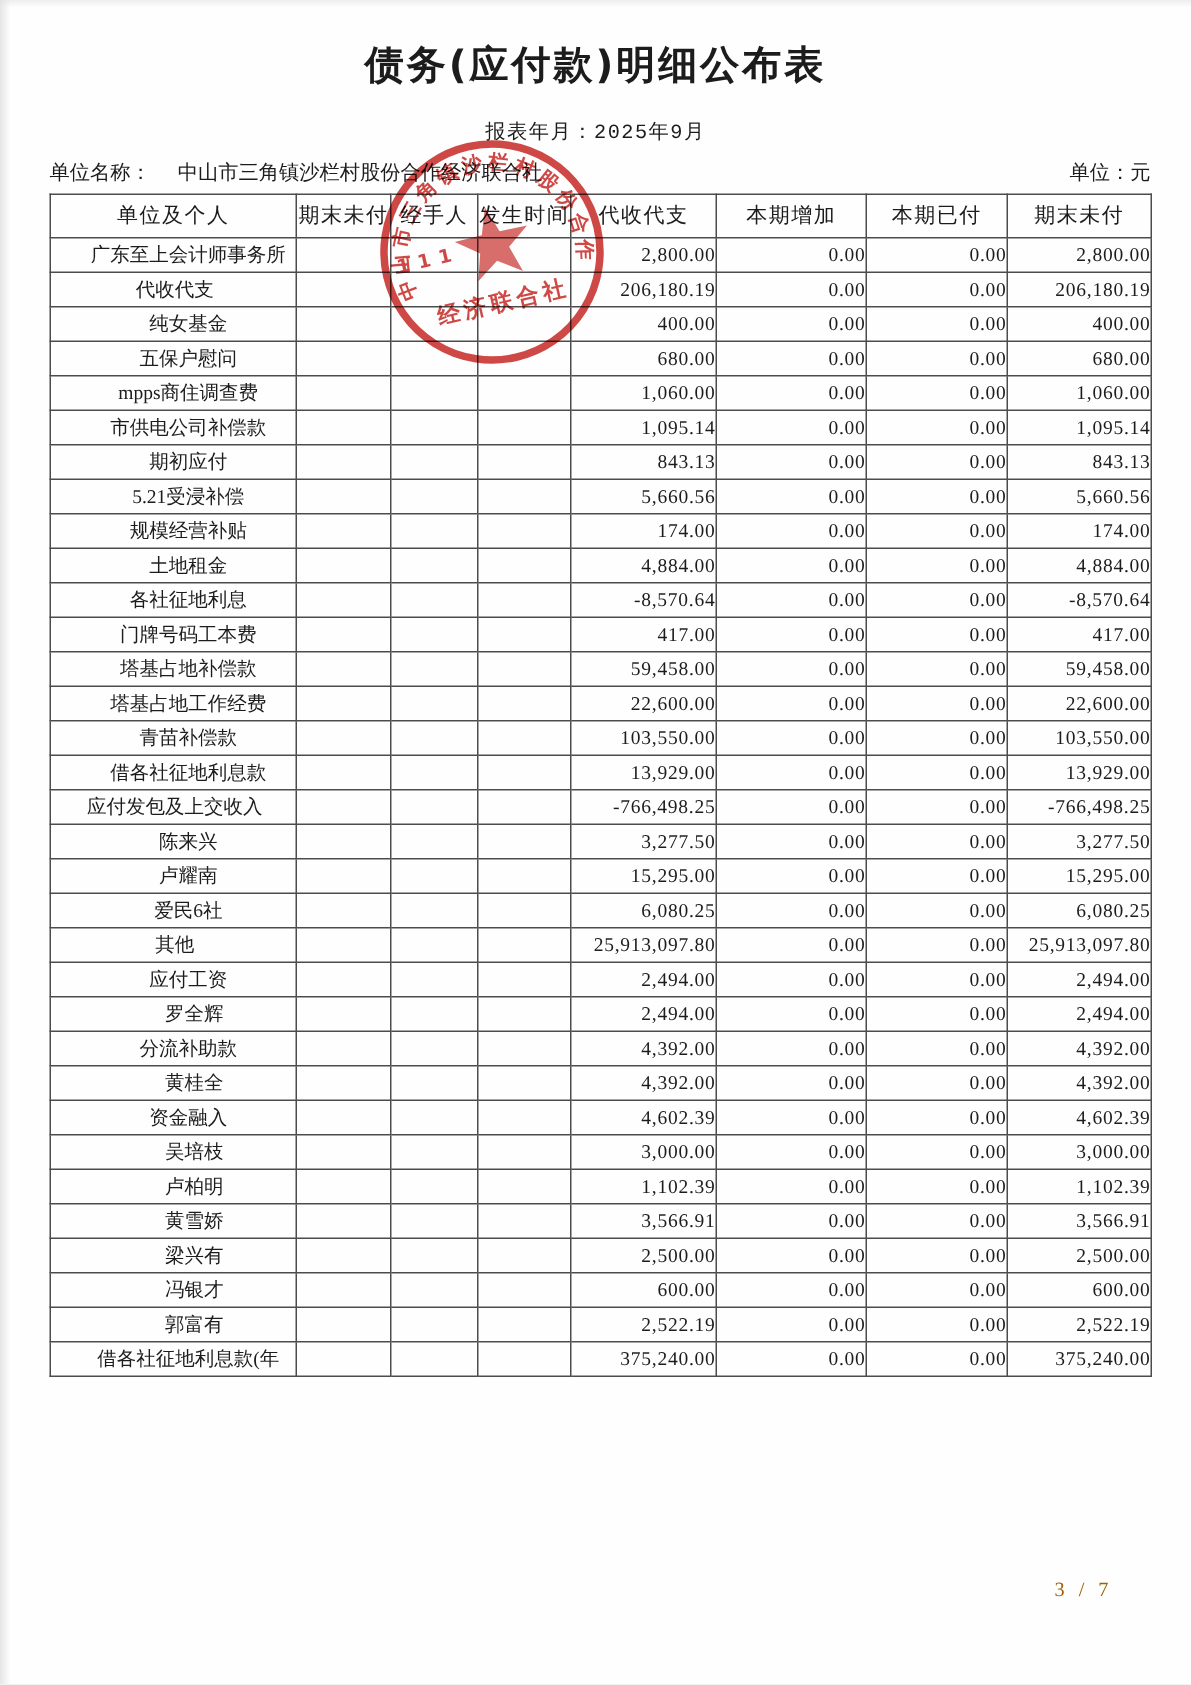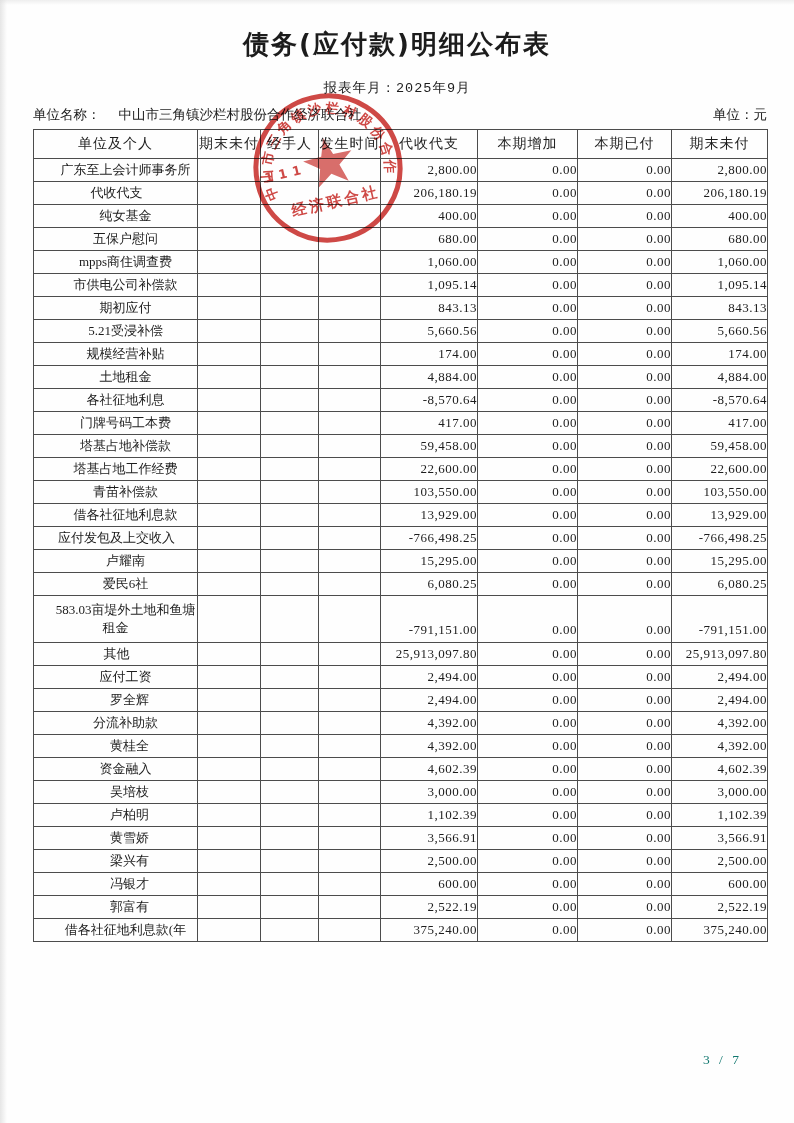--- a/index.html
+++ b/index.html
@@ -74,21 +74,21 @@
   tr.indent-0 td.cell-name{ text-indent:2px; }
   tr.indent-1 td.cell-name{ text-indent:20px; }
   tr.indent-2 td.cell-name{ text-indent:28px; }
   tr.tall td{ height:47px; }
   tr.tall td.cell-num{ vertical-align:bottom; padding-bottom:4px; }
   .page-footer{
     position:absolute;
     top:1052px; right:52px;
     font-size:13.5px;
     letter-spacing:3px;
-    color:#0f766e;
+    color:#a16207;
   }
   .stamp{
     position:absolute;
     left:248px; top:88px;
     width:160px; height:160px;
     transform:rotate(-13deg);
     mix-blend-mode:multiply;
     opacity:.88;
     pointer-events:none;
   }
@@ -314,20 +314,30 @@
           <td class="cell-name">应付发包及上交收入</td>
           <td class="cell-empty"></td>
           <td class="cell-empty"></td>
           <td class="cell-empty"></td>
           <td class="cell-num">-766,498.25</td>
           <td class="cell-num">0.00</td>
           <td class="cell-num">0.00</td>
           <td class="cell-num">-766,498.25</td>
         </tr>
 
+        <tr class="indent-1">
+          <td class="cell-name">陈来兴</td>
+          <td class="cell-empty"></td>
+          <td class="cell-empty"></td>
+          <td class="cell-empty"></td>
+          <td class="cell-num">3,277.50</td>
+          <td class="cell-num">0.00</td>
+          <td class="cell-num">0.00</td>
+          <td class="cell-num">3,277.50</td>
+        </tr>
 
         <tr class="indent-1">
           <td class="cell-name">卢耀南</td>
           <td class="cell-empty"></td>
           <td class="cell-empty"></td>
           <td class="cell-empty"></td>
           <td class="cell-num">15,295.00</td>
           <td class="cell-num">0.00</td>
           <td class="cell-num">0.00</td>
           <td class="cell-num">15,295.00</td>
@@ -337,30 +347,20 @@
           <td class="cell-name">爱民6社</td>
           <td class="cell-empty"></td>
           <td class="cell-empty"></td>
           <td class="cell-empty"></td>
           <td class="cell-num">6,080.25</td>
           <td class="cell-num">0.00</td>
           <td class="cell-num">0.00</td>
           <td class="cell-num">6,080.25</td>
         </tr>
 
-        <tr class="indent-1 tall">
-          <td class="cell-name">583.03亩堤外土地和鱼塘租金</td>
-          <td class="cell-empty"></td>
-          <td class="cell-empty"></td>
-          <td class="cell-empty"></td>
-          <td class="cell-num">-791,151.00</td>
-          <td class="cell-num">0.00</td>
-          <td class="cell-num">0.00</td>
-          <td class="cell-num">-791,151.00</td>
-        </tr>
 
         <tr class="indent-0">
           <td class="cell-name">其他</td>
           <td class="cell-empty"></td>
           <td class="cell-empty"></td>
           <td class="cell-empty"></td>
           <td class="cell-num">25,913,097.80</td>
           <td class="cell-num">0.00</td>
           <td class="cell-num">0.00</td>
           <td class="cell-num">25,913,097.80</td>

